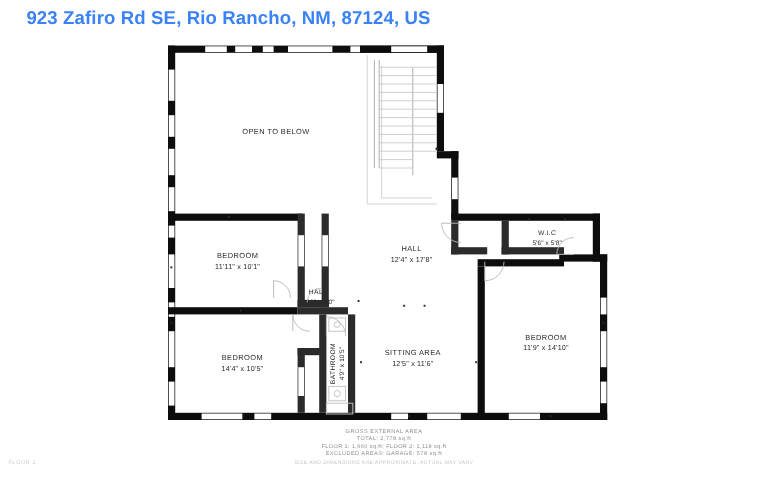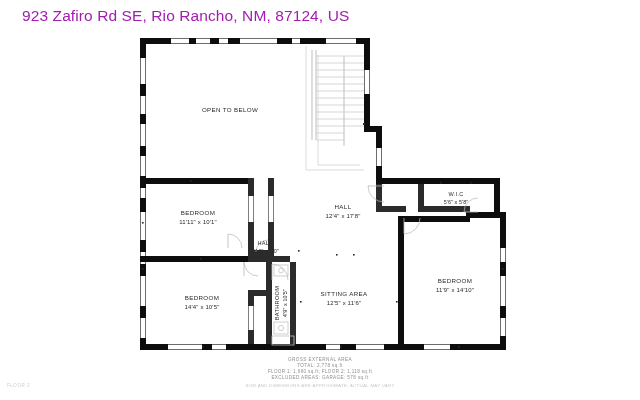--- a/index.html
+++ b/index.html
@@ -13,23 +13,23 @@
     position: relative;
     overflow: hidden;
     font-family: "Liberation Sans", sans-serif;
     color: #1a1a1a;
   }
   #page-title {
     position: absolute;
     left: 22px;
     top: 7px;
     font-size: 15.5px;
-    font-weight: 400;
+    font-weight: 700;
     letter-spacing: 0.1px;
-    color: #a21caf;
+    color: #3b82f6;
     white-space: nowrap;
   }
   #plan-wrap {
     position: absolute;
     left: 0;
     top: 0;
     width: 640px;
     height: 400px;
   }
   svg.plan {

